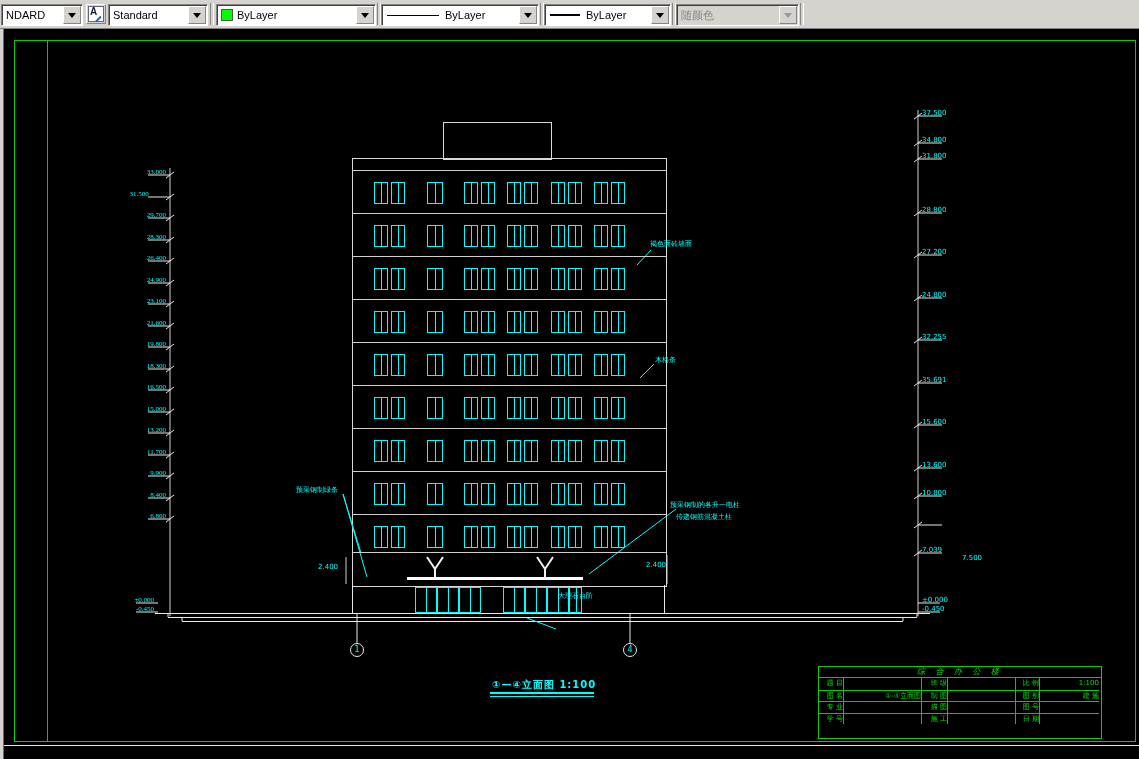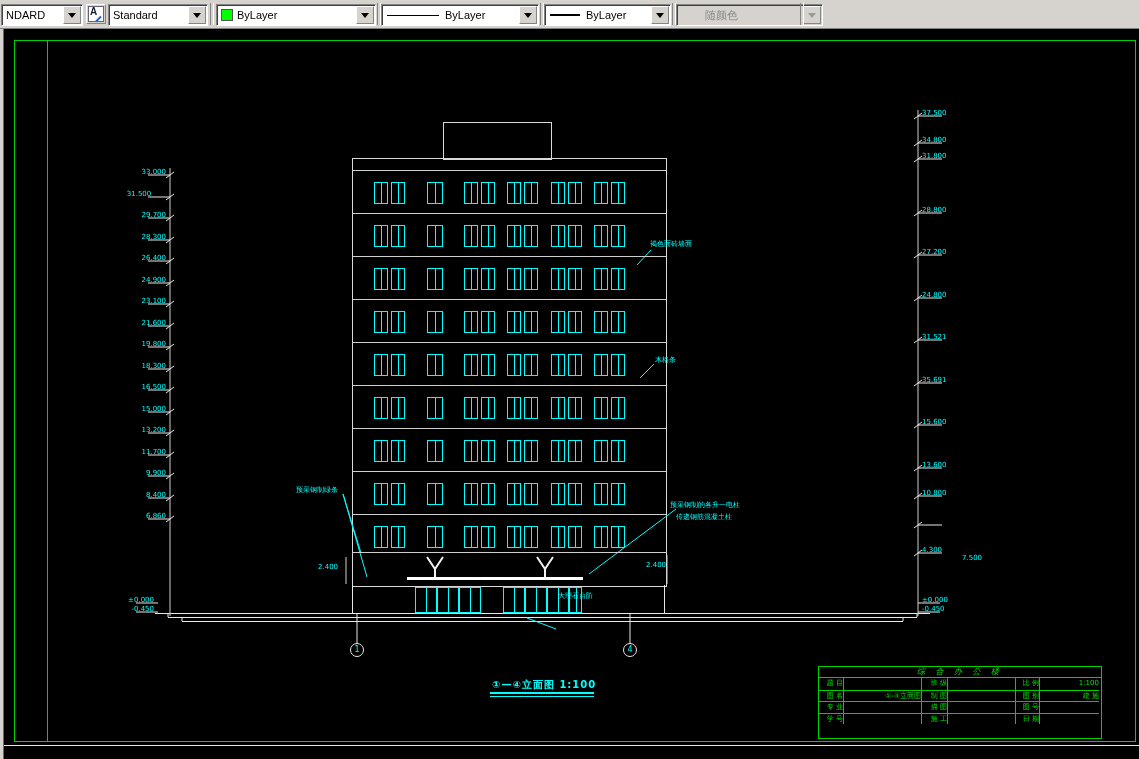--- a/index.html
+++ b/index.html
@@ -5,21 +5,21 @@
   html,body{margin:0;padding:0;background:#000;width:1139px;height:759px;overflow:hidden;
             font-family:"Liberation Sans",sans-serif;}
   
   .toolbar{position:absolute;left:0;top:0;width:1139px;height:28px;background:#d6d3ce;
            border-bottom:1px solid #808080;z-index:10;}
   .combo{position:absolute;top:4px;height:20px;background:#fff;
          border-top:1px solid #848484;border-left:1px solid #848484;
          border-bottom:1px solid #fff;border-right:1px solid #fff;
          box-shadow:inset 1px 1px 0 #404040;display:flex;align-items:center;}
   .combo-text{flex:1;font-size:11px;color:#000;padding-left:4px;white-space:nowrap;overflow:hidden;}
-  .combo.disabled{background:#d6d3ce;padding-left:24px;}
+  .combo.disabled{background:#d6d3ce;}
   .combo.disabled .combo-text{color:#8a8a8a;}
   .combo-arrow{width:16px;height:16px;margin-right:1px;background:#d6d3ce;flex:0 0 16px;
                border-top:1px solid #fff;border-left:1px solid #fff;
                border-bottom:1px solid #848484;border-right:1px solid #848484;
                display:flex;align-items:center;justify-content:center;}
   .tri{width:0;height:0;border-left:4px solid transparent;border-right:4px solid transparent;
        border-top:5px solid #000;}
   .combo.disabled .tri{border-top-color:#9a9a9a;}
   .swatch{width:10px;height:10px;margin-left:4px;flex:0 0 10px;border:1px solid #555;}
   .lt-line{height:1px;background:#000;margin-left:5px;flex:0 0 auto;}
@@ -43,21 +43,21 @@
   .building{position:absolute;left:352px;top:130px;width:313px;height:427px;border:1px solid #d9d9d9;}
   .floor-line{position:absolute;left:352px;width:314px;height:1px;background:#cfcfcf;}
   .win-group{position:absolute;display:flex;gap:3px;height:22px;}
   .pane{width:12px;height:20px;border:1px solid #00ffff;position:relative;background:#000;}
   .pane.single{width:14px;}
   .pane::after{content:"";position:absolute;left:50%;top:0;bottom:0;width:1px;background:#00ffff;}
   .canopy{position:absolute;left:407px;top:549px;width:176px;height:3px;background:#fff;}
   .door{position:absolute;top:559px;height:24px;border:1px solid #00ffff;background:#000;}
   .door::after{content:"";position:absolute;left:50%;top:0;bottom:0;width:1px;background:#00ffff;}
   .elev{position:absolute;color:#00ffff;font-size:7px;line-height:8px;white-space:nowrap;}
-  .elev.l{width:38px;text-align:right;}
+  .elev.l{width:38px;text-align:right;font-family:Liberation Serif, serif;}
   .annot{position:absolute;color:#00ffff;font-size:7px;line-height:9px;white-space:nowrap;}
   .bubble{position:absolute;width:12px;height:12px;border:1px solid #e8e8e8;border-radius:50%;
           color:#00ffff;font-size:8px;line-height:12px;text-align:center;}
   .caption{position:absolute;left:492px;top:650px;color:#00ffff;font-size:10px;font-weight:bold;letter-spacing:1px;}
   .cap-ul1{position:absolute;left:490px;top:664px;width:104px;height:2px;background:#00ffff;}
   .cap-ul2{position:absolute;left:490px;top:668px;width:104px;height:1px;background:#00ffff;}
   
   .titleblock{position:absolute;left:818px;top:638px;width:282px;height:71px;border:1px solid #00d200;
               color:#00e400;}
   .tb-header{height:13px;line-height:13px;text-align:center;font-size:8px;border-bottom:1px solid #00d200;
@@ -283,27 +283,27 @@
     <div class="elev l" style="left: 128px; top: 420px;">11.700</div>
     <div class="elev l" style="left: 128px; top: 441px;">9.900</div>
     <div class="elev l" style="left: 128px; top: 463px;">8.400</div>
     <div class="elev l" style="left: 128px; top: 484px;">6.860</div>
     <div class="elev" style="left: 922px; top: 81px;">37.500</div>
     <div class="elev" style="left: 922px; top: 108px;">34.800</div>
     <div class="elev" style="left: 922px; top: 124px;">31.800</div>
     <div class="elev" style="left: 922px; top: 178px;">28.800</div>
     <div class="elev" style="left: 922px; top: 220px;">27.200</div>
     <div class="elev" style="left: 922px; top: 263px;">24.800</div>
-    <div class="elev" style="left: 922px; top: 305px;">31.521</div>
+    <div class="elev" style="left: 922px; top: 305px;">32.255</div>
     <div class="elev" style="left: 922px; top: 348px;">35.691</div>
     <div class="elev" style="left: 922px; top: 390px;">15.600</div>
     <div class="elev" style="left: 922px; top: 433px;">13.600</div>
     <div class="elev" style="left: 922px; top: 461px;">10.800</div>
     <div class="elev" style="left: 962px; top: 490px; margin-top: 36px;">7.500</div>
-    <div class="elev" style="left: 922px; top: 518px;">4.300</div>
+    <div class="elev" style="left: 922px; top: 518px;">7.039</div>
     <div class="elev l" style="left: 116px; top: 568px;">±0.000</div>
     <div class="elev l" style="left: 116px; top: 577px;">-0.450</div>
     <div class="elev" style="left: 922px; top: 568px;">±0.000</div>
     <div class="elev" style="left: 922px; top: 577px;">-0.450</div>
     <div class="floor-line" style="top: 142px;"></div>
     <div class="floor-line" style="top: 185px;"></div>
     <div class="floor-line" style="top: 228px;"></div>
     <div class="floor-line" style="top: 271px;"></div>
     <div class="floor-line" style="top: 314px;"></div>
     <div class="floor-line" style="top: 357px;"></div>

